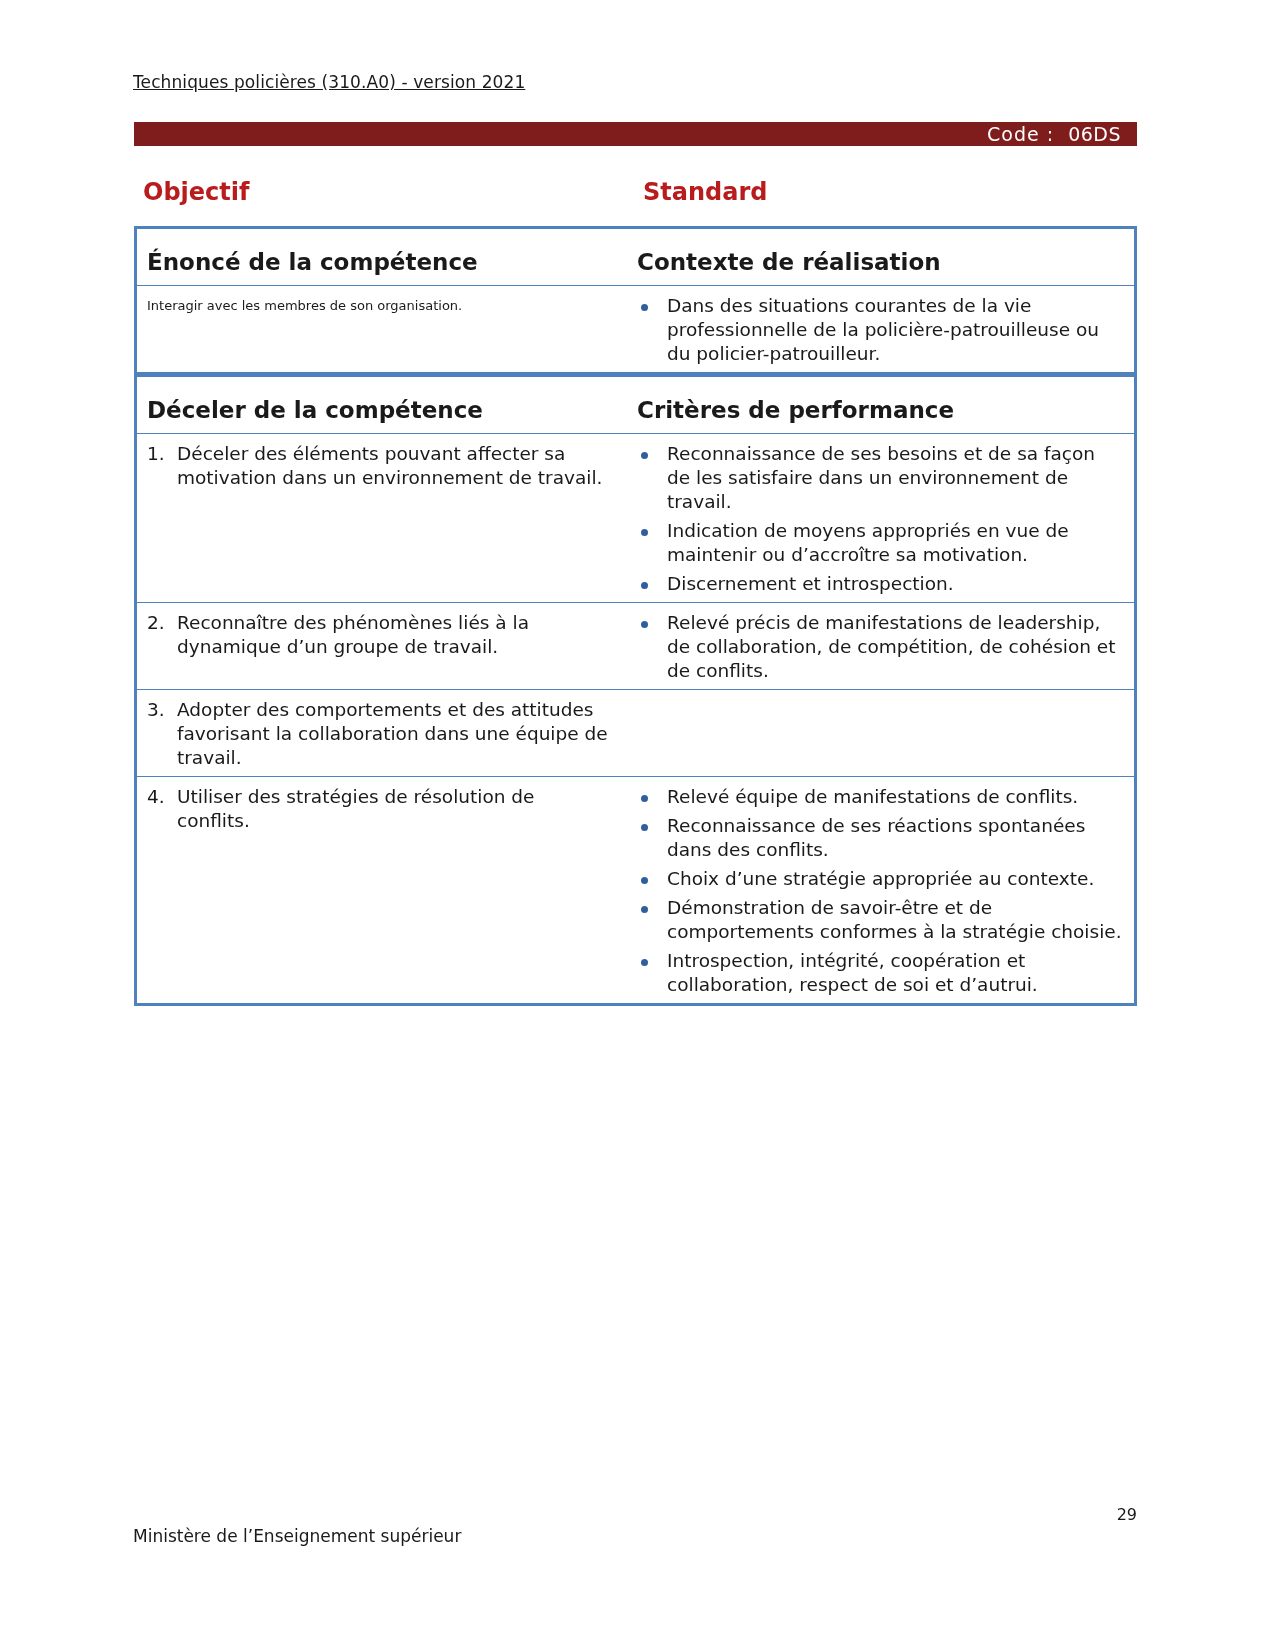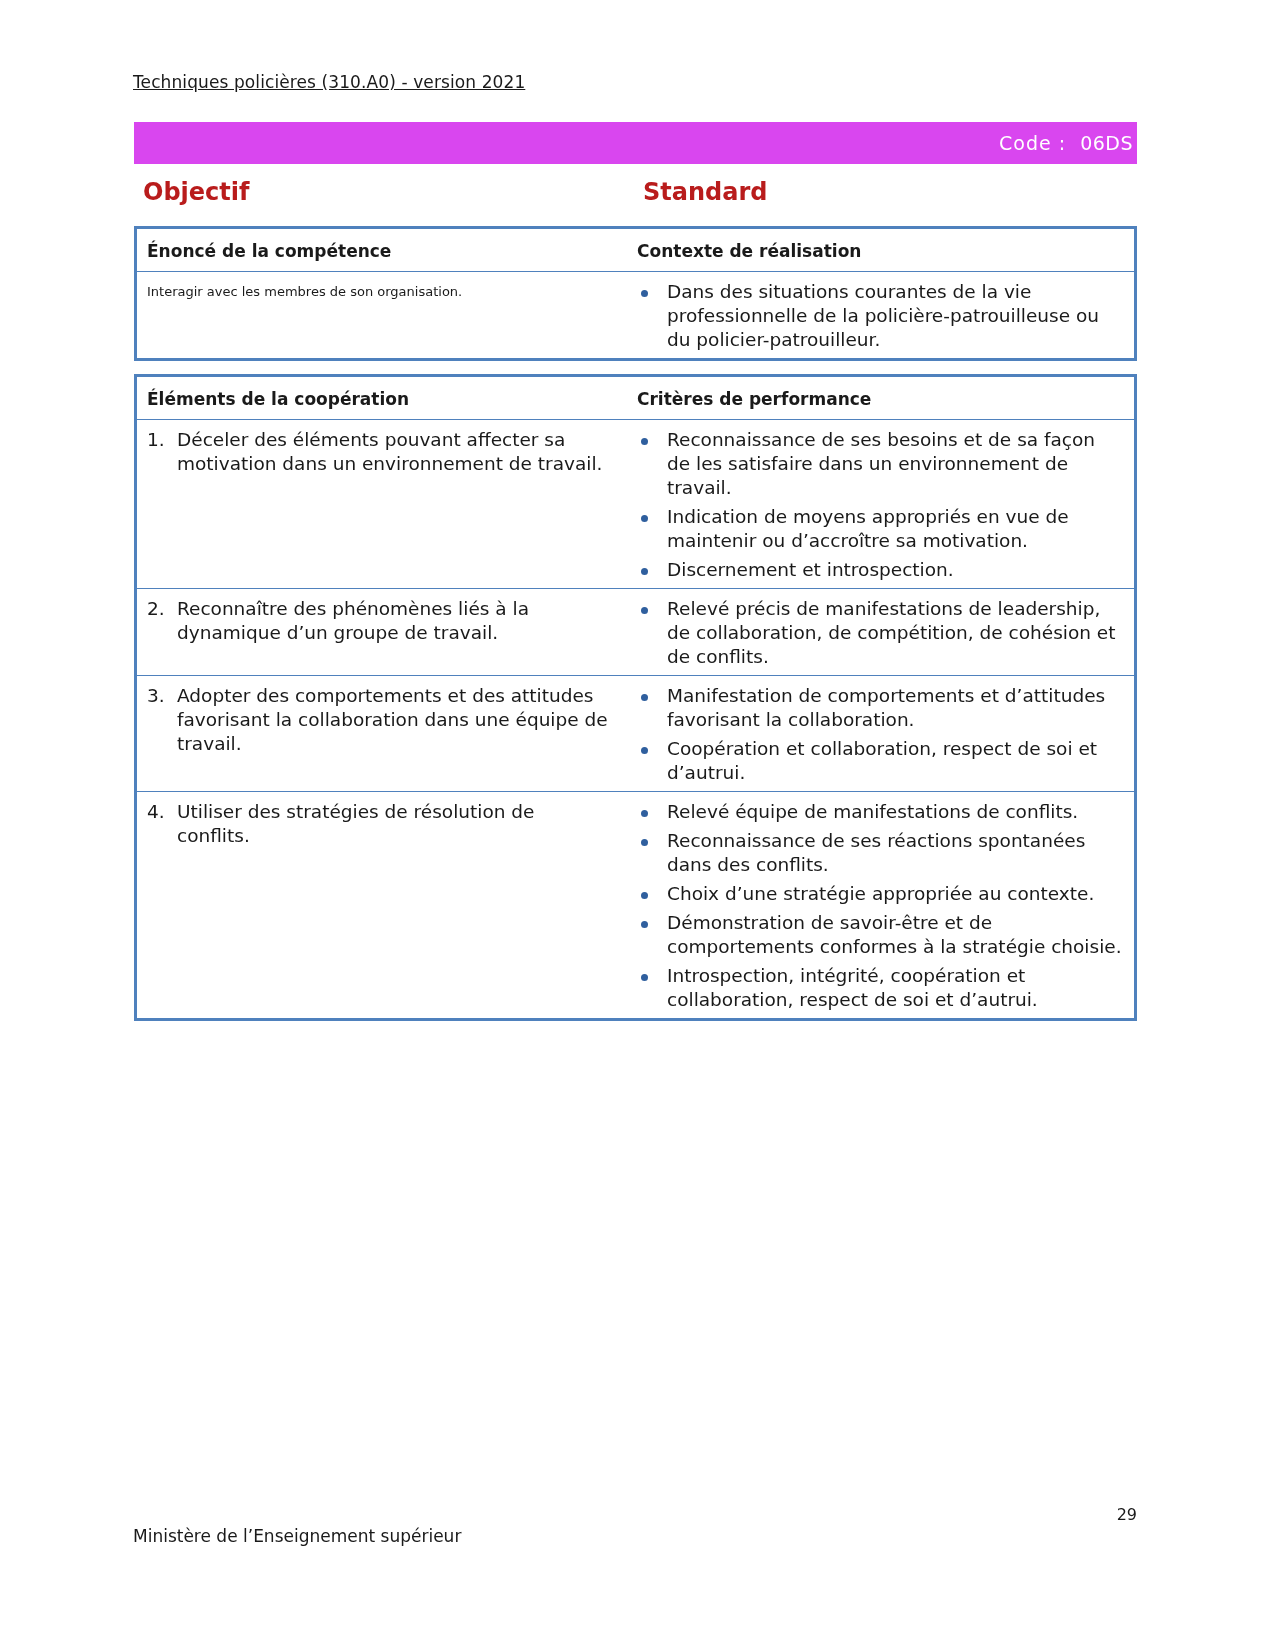--- a/index.html
+++ b/index.html
@@ -1,29 +1,29 @@
 <!DOCTYPE html>
 <html><head>
 <meta charset="utf-8">
 <style>
   html, body { margin:0; padding:0; background:#ffffff; }
   body { width:1275px; height:1650px; position:relative; overflow:hidden;
          font-family:"DejaVu Sans", "Liberation Sans", sans-serif; color:#1a1a1a; }
   .running-header { position:absolute; left:133px; top:72px; font-size:17px; letter-spacing:0.1px;text-decoration:underline; }
-  .code-bar { position:absolute; left:134px; top:122px; width:1003px; height:42px; background:#d946ef;
-              display:flex; align-items:center; justify-content:flex-end; box-sizing:border-box; padding-right:4px; }
+  .code-bar { position:absolute; left:134px; top:122px; width:1003px; height:24px; background:#7f1d1d;
+              display:flex; align-items:center; justify-content:flex-end; box-sizing:border-box; padding-right:16px; }
   .code-bar span { color:#ffffff; font-size:19px; letter-spacing:1px; }
   .code-bar .code-value { margin-left:14px; letter-spacing:0.5px; }
   .section-heading { position:absolute; top:178px; font-size:24px; font-weight:bold; color:#b91c1c; }
   .tbl { position:absolute; left:134px; width:1003px; border:3px solid #4f81bd; box-sizing:border-box; }
   .row { display:flex; border-top:1.5px solid #4f81bd; }
   .row:first-child { border-top:none; }
   .cell-l { width:485px; box-sizing:border-box; padding:8px 10px 6px 10px; }
   .cell-r { flex:1; box-sizing:border-box; padding:8px 10px 6px 15px; }
-  .th { font-weight:bold; font-size:17px; padding-top:12px; padding-bottom:10px; }
+  .th { font-weight:bold; font-size:23px; padding-top:20px; padding-bottom:10px; }
   .txt { font-size:13px; line-height:24px; }
   .num-item { display:flex; font-size:18.5px; line-height:24px; }
   .num-item .n { width:30px; flex:none; }
   ul.bul { list-style:none; margin:0; padding:0; }
   ul.bul li { display:flex; font-size:18.5px; line-height:24px; margin-bottom:5px; }
   ul.bul li:last-child { margin-bottom:0; }
   ul.bul .dot { width:30px; flex:none; position:relative; }
   ul.bul .dot::before { content:""; position:absolute; left:4px; top:10px; width:7px; height:7px; border-radius:50%; background:#2f5f9e; }
   .page-num { position:absolute; right:138px; top:1505px; font-size:16px; }
   .footer-text { position:absolute; left:133px; top:1526px; font-size:17px; }
@@ -54,21 +54,21 @@
             <span class="dot"></span>
             <span>Dans des situations courantes de la vie professionnelle de la policière-patrouilleuse ou du policier-patrouilleur.</span>
           </li>
       </ul>
     </div>
   </div>
 </div>
 
 <div class="tbl" style="top:374px;">
   <div class="row">
-    <div class="cell-l th">Éléments de la coopération</div>
+    <div class="cell-l th">Déceler de la compétence</div>
     <div class="cell-r th">Critères de performance</div>
   </div>
 
   <div class="row">
     <div class="cell-l">
         <div class="num-item">
           <span class="n">1.</span>
           <span>Déceler des éléments pouvant affecter sa motivation dans un environnement de travail.</span>
         </div>
       </div>
@@ -107,32 +107,20 @@
     </div>
   </div>
 
   <div class="row">
     <div class="cell-l">
         <div class="num-item">
           <span class="n">3.</span>
           <span>Adopter des comportements et des attitudes favorisant la collaboration dans une équipe de travail.</span>
         </div>
       </div>
-    <div class="cell-r">
-      <ul class="bul">
-        <li>
-            <span class="dot"></span>
-            <span>Manifestation de comportements et d’attitudes favorisant la collaboration.</span>
-          </li>
-        <li>
-            <span class="dot"></span>
-            <span>Coopération et collaboration, respect de soi et d’autrui.</span>
-          </li>
-      </ul>
-    </div>
   </div>
 
   <div class="row">
     <div class="cell-l">
         <div class="num-item">
           <span class="n">4.</span>
           <span>Utiliser des stratégies de résolution de conflits.</span>
         </div>
       </div>
     <div class="cell-r">

